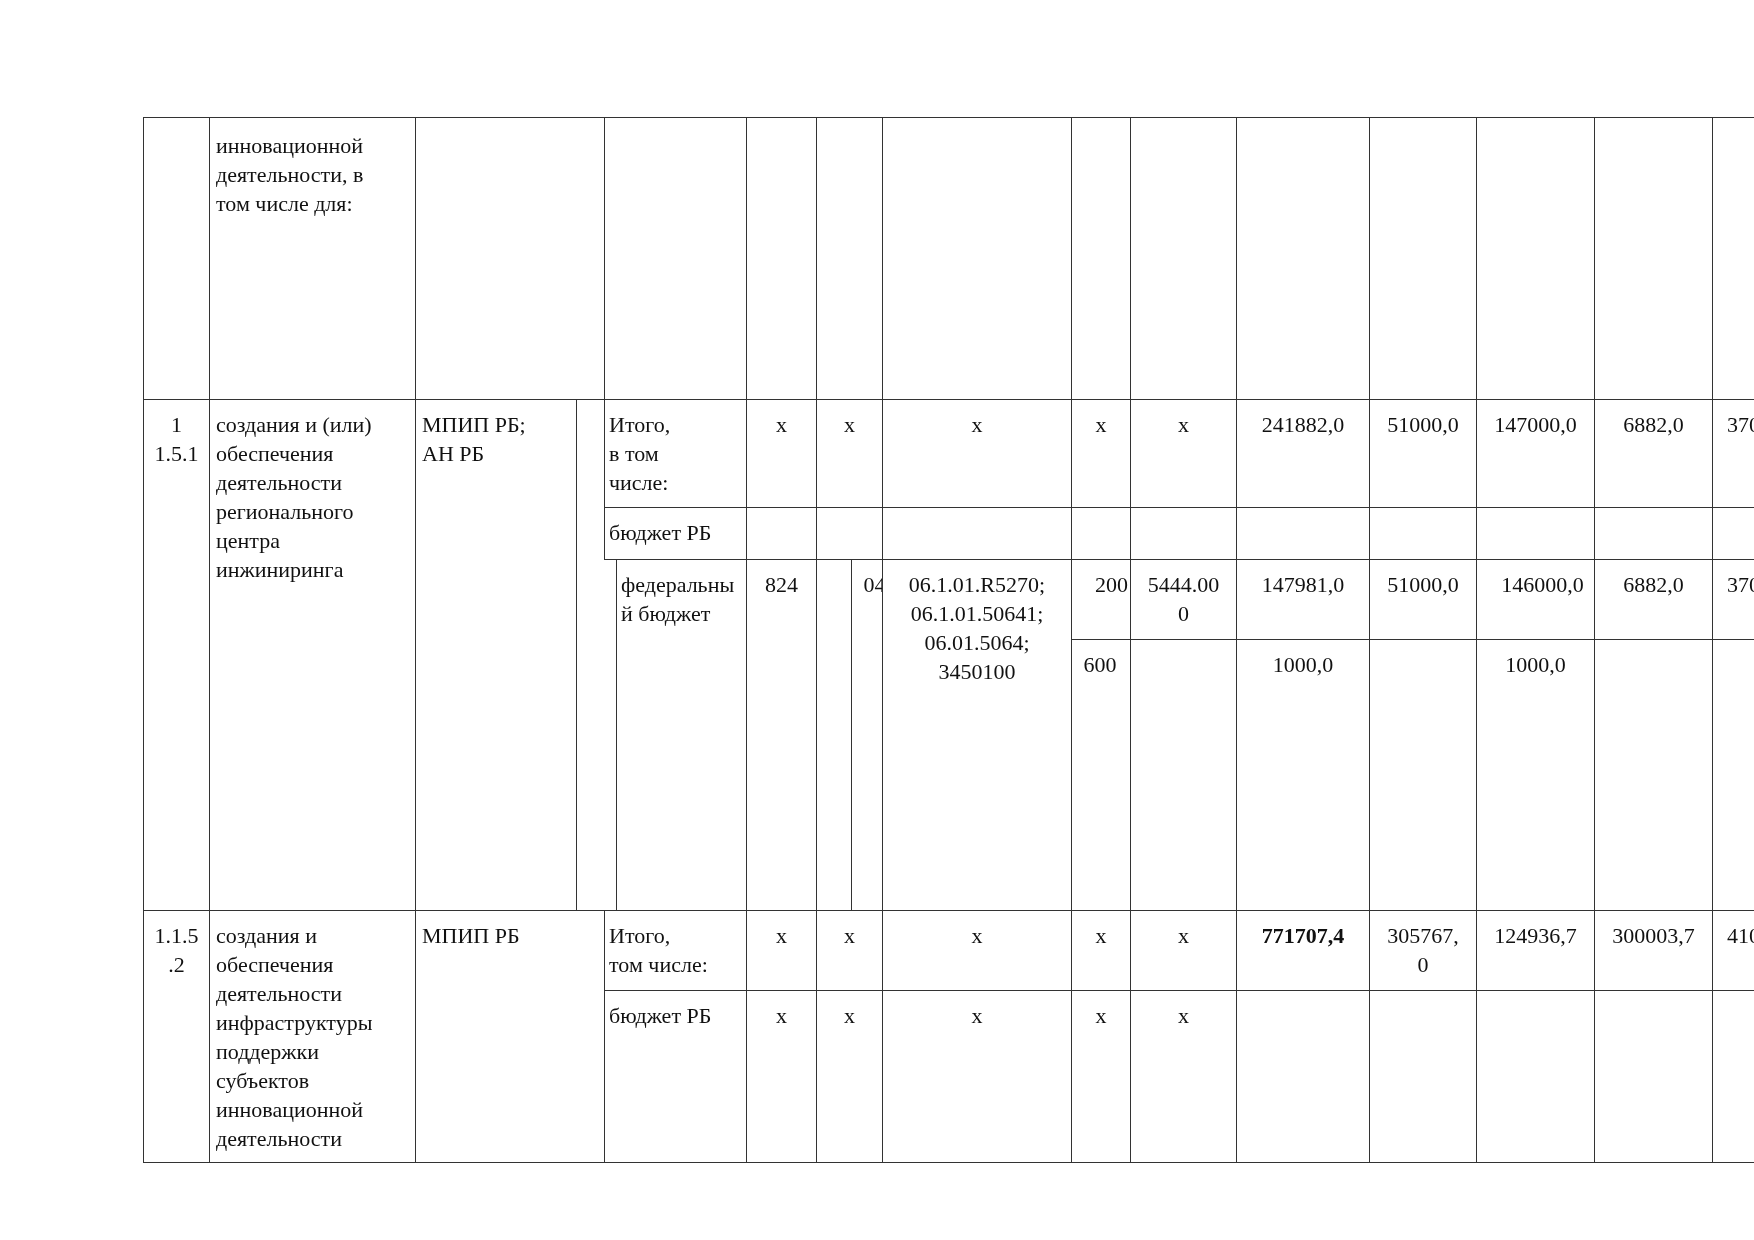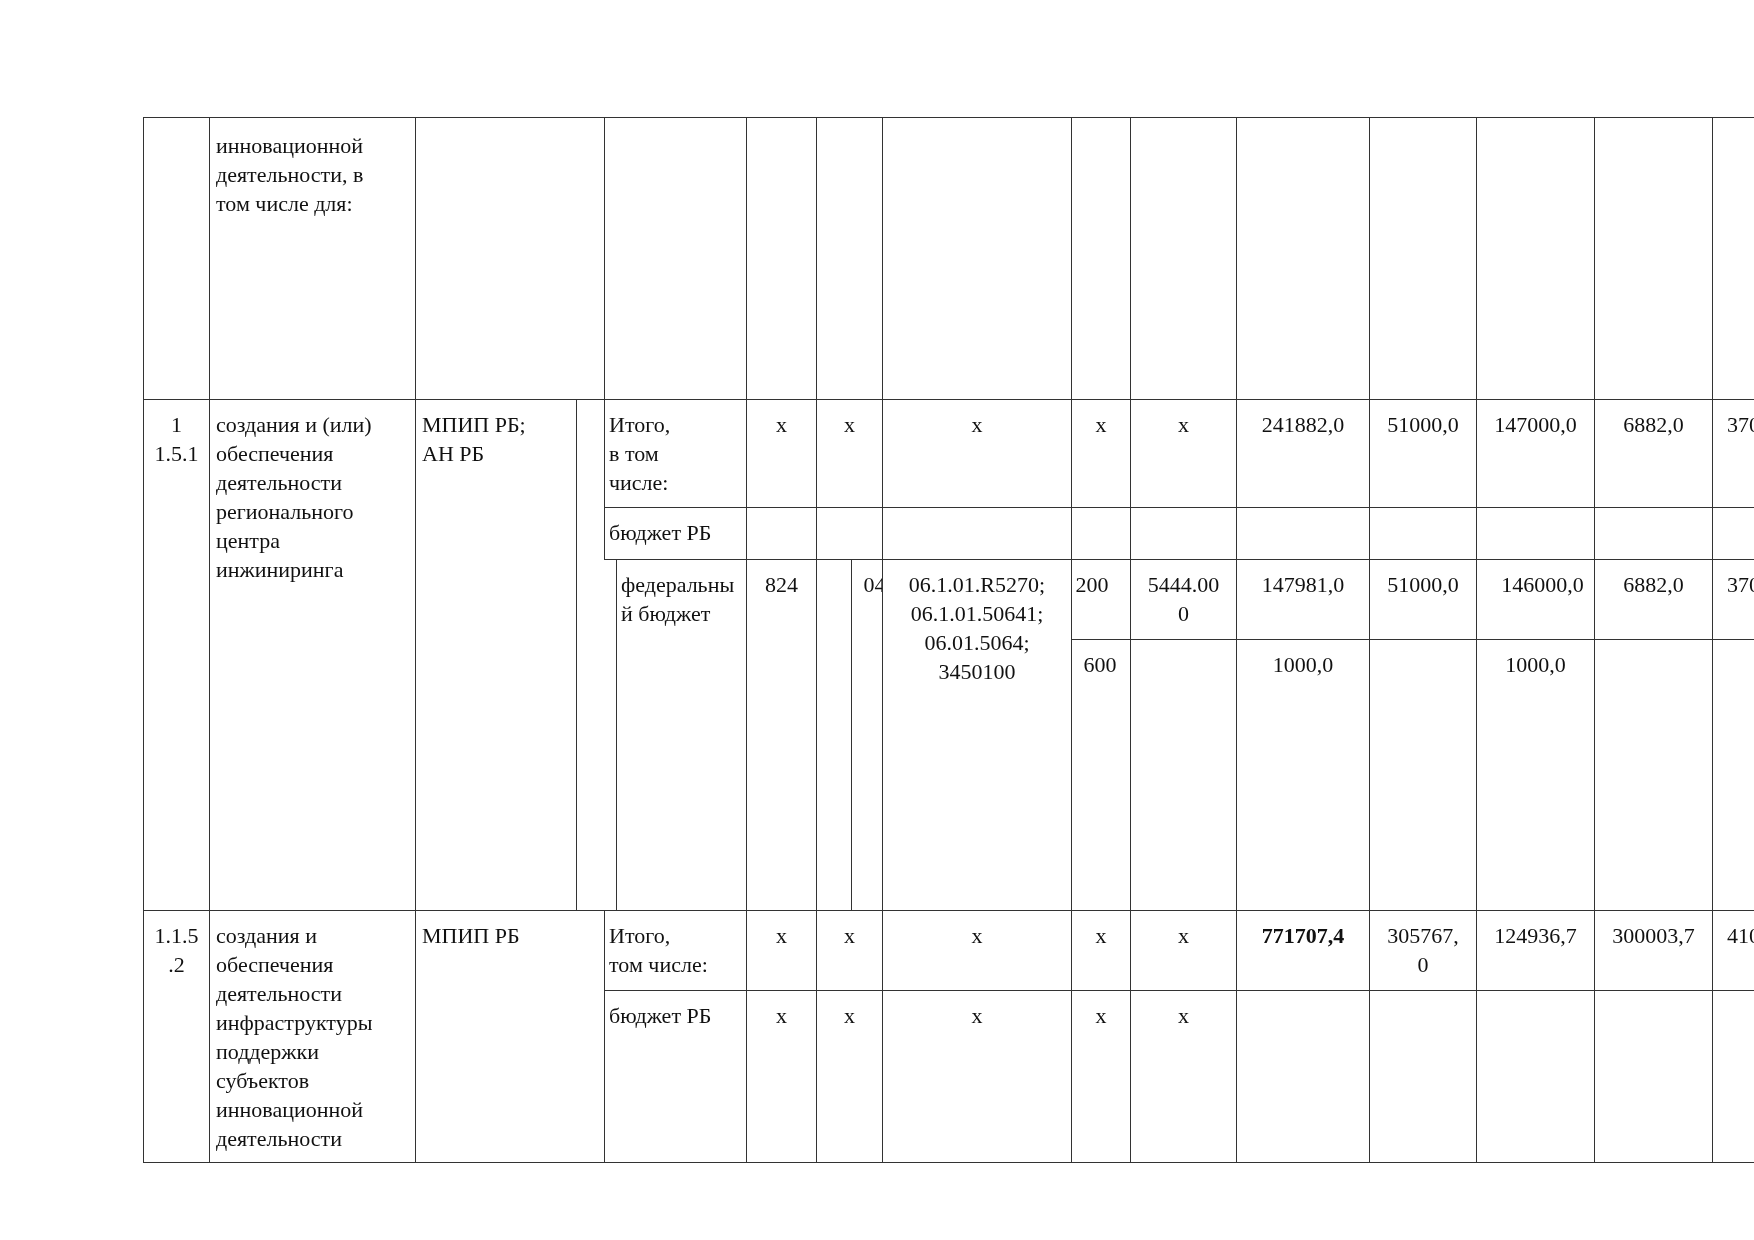--- a/index.html
+++ b/index.html
@@ -71,21 +71,21 @@
 
 <div class="cell l nopad" style="left:604px;top:559px;width:143px;height:352px;margin-left:12px;">федеральны
 й бюджет</div>
 <div class="cell c" style="left:746px;top:559px;width:71px;height:352px;">824</div>
 <div class="cell c" style="left:816px;top:559px;width:67px;height:352px;padding-left:2px;padding-right:0;margin-left:35px;">0412</div>
 <div class="cell c" style="left:882px;top:559px;width:190px;height:352px;padding-left:2px;padding-right:2px;font-family:Liberation Serif, serif;">06.1.01.R5270;
 06.1.01.50641;
 06.01.5064;
 3450100</div>
 
-<div class="cell c" style="left:1071px;top:559px;width:60px;height:82px;padding-left:2px;padding-right:20px;">200</div>
+<div class="cell c" style="left:1071px;top:559px;width:60px;height:82px;padding-left:2px;padding-right:2px;text-align:right;">200</div>
 <div class="cell c" style="left:1130px;top:559px;width:107px;height:81px;padding-left:2px;padding-right:2px;">5444.00
 0</div>
 <div class="cell c" style="left:1236px;top:559px;width:134px;height:81px;">147981,0</div>
 <div class="cell c" style="left:1369px;top:559px;width:108px;height:81px;padding-left:2px;padding-right:2px;">51000,0</div>
 <div class="cell c" style="left:1476px;top:559px;width:119px;height:81px;padding-left:16px;padding-right:2px;">146000,0</div>
 <div class="cell c" style="left:1594px;top:559px;width:119px;height:81px;">6882,0</div>
 <div class="cell l" style="left:1712px;top:559px;width:120px;height:81px;padding-left:14px;">370</div>
 
 <div class="cell c" style="left:1071px;top:639px;width:60px;height:272px;padding-left:0;padding-right:2px;">600</div>
 <div class="cell c" style="left:1130px;top:639px;width:107px;height:272px;"></div>

